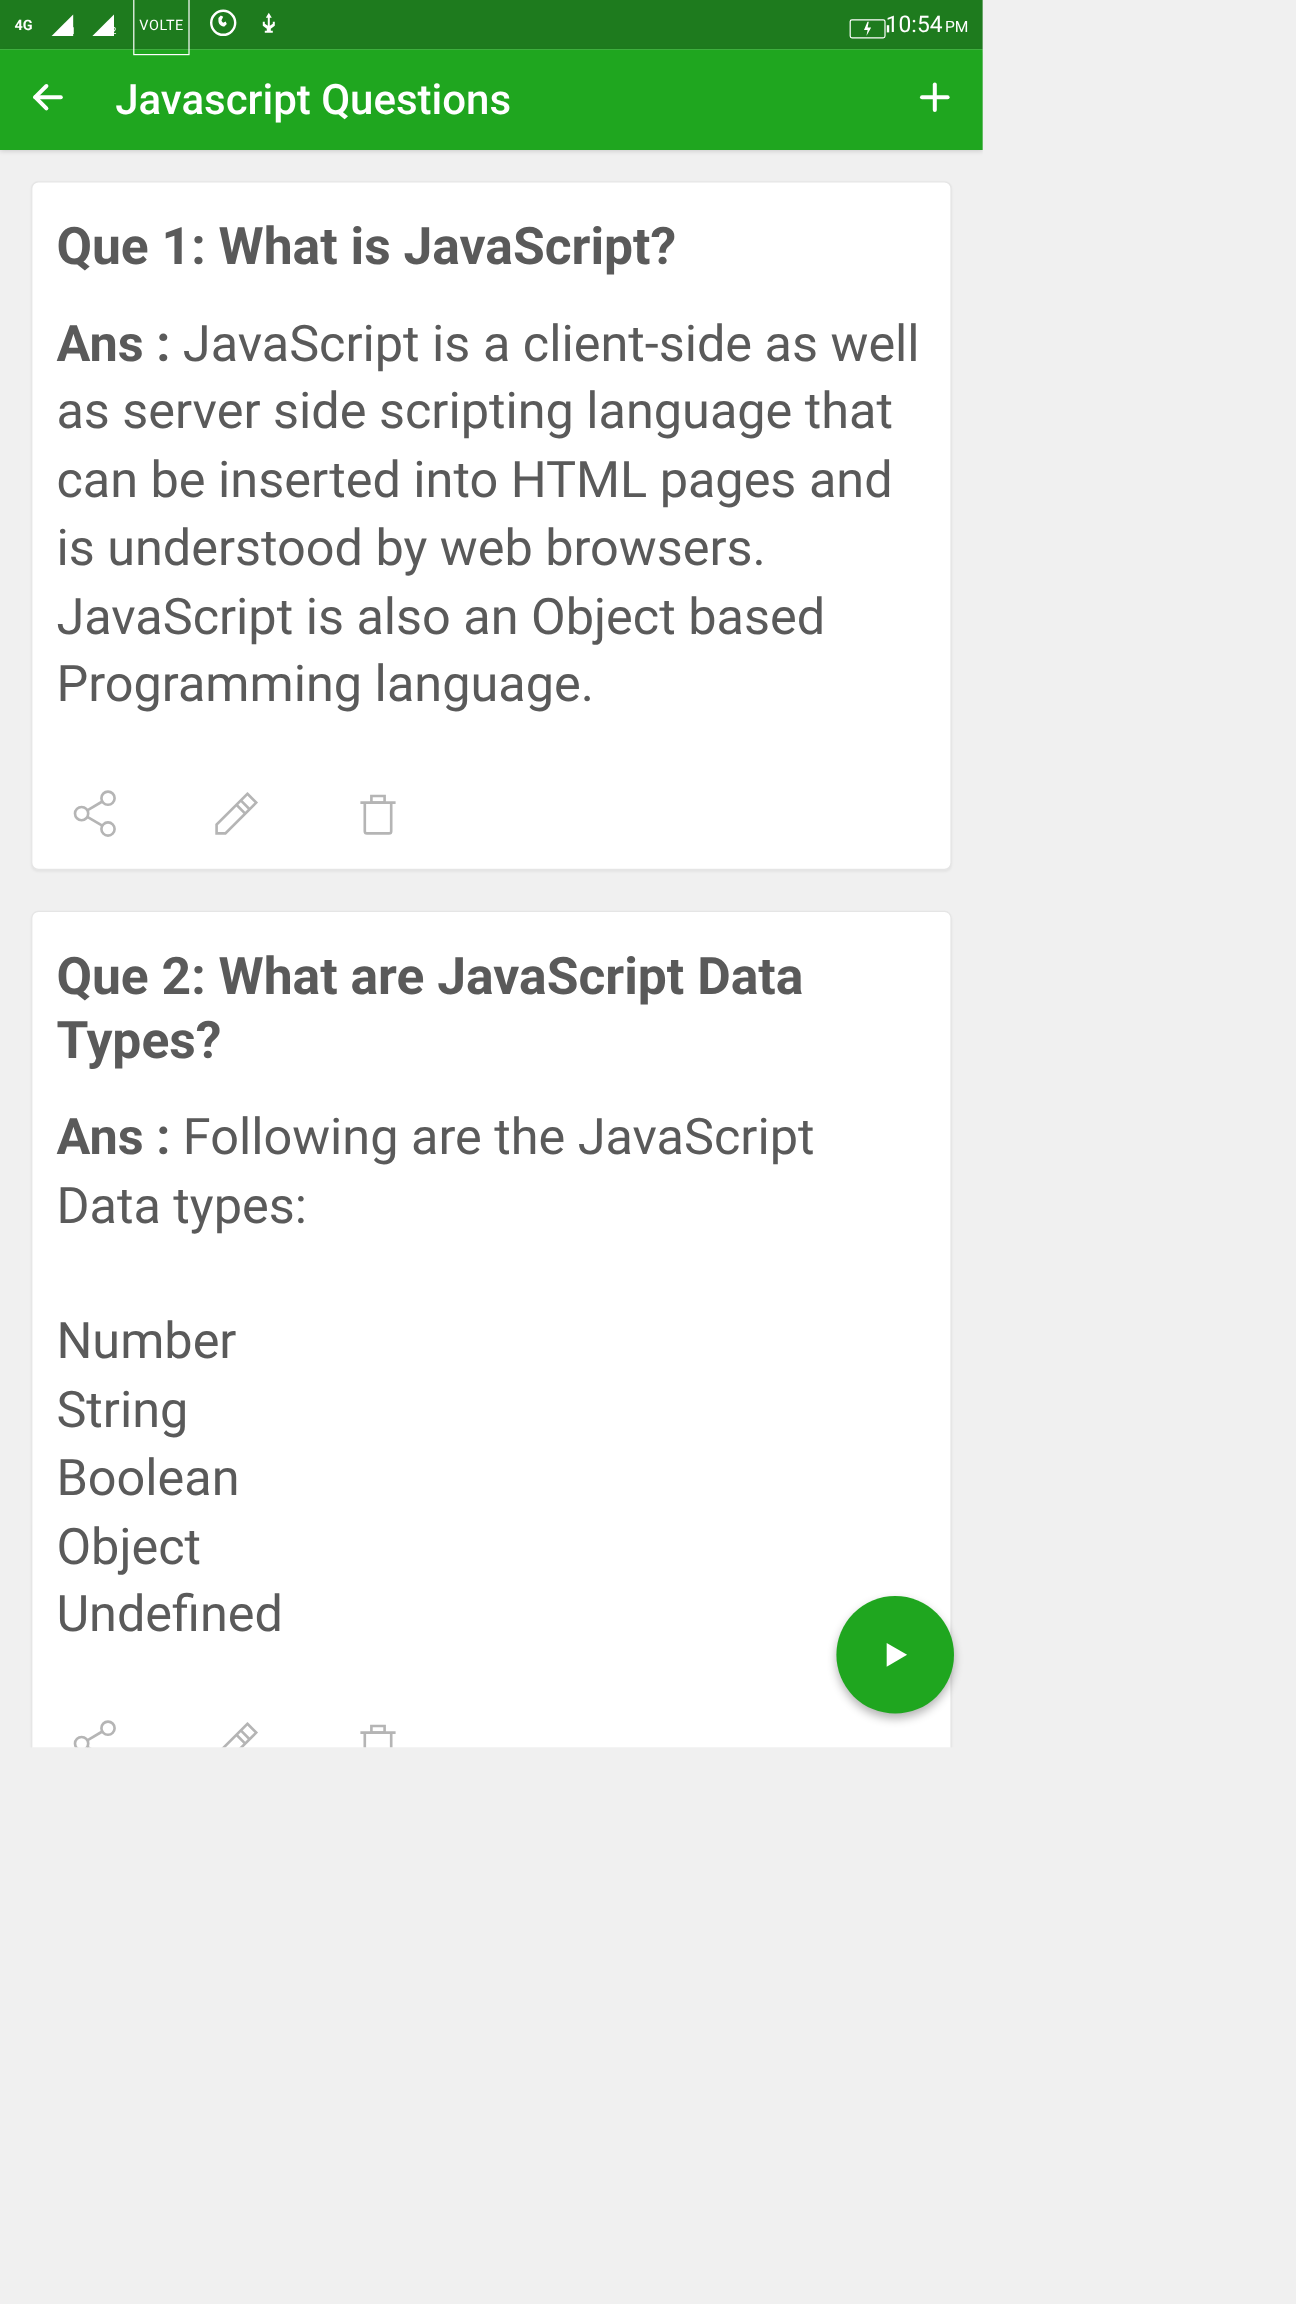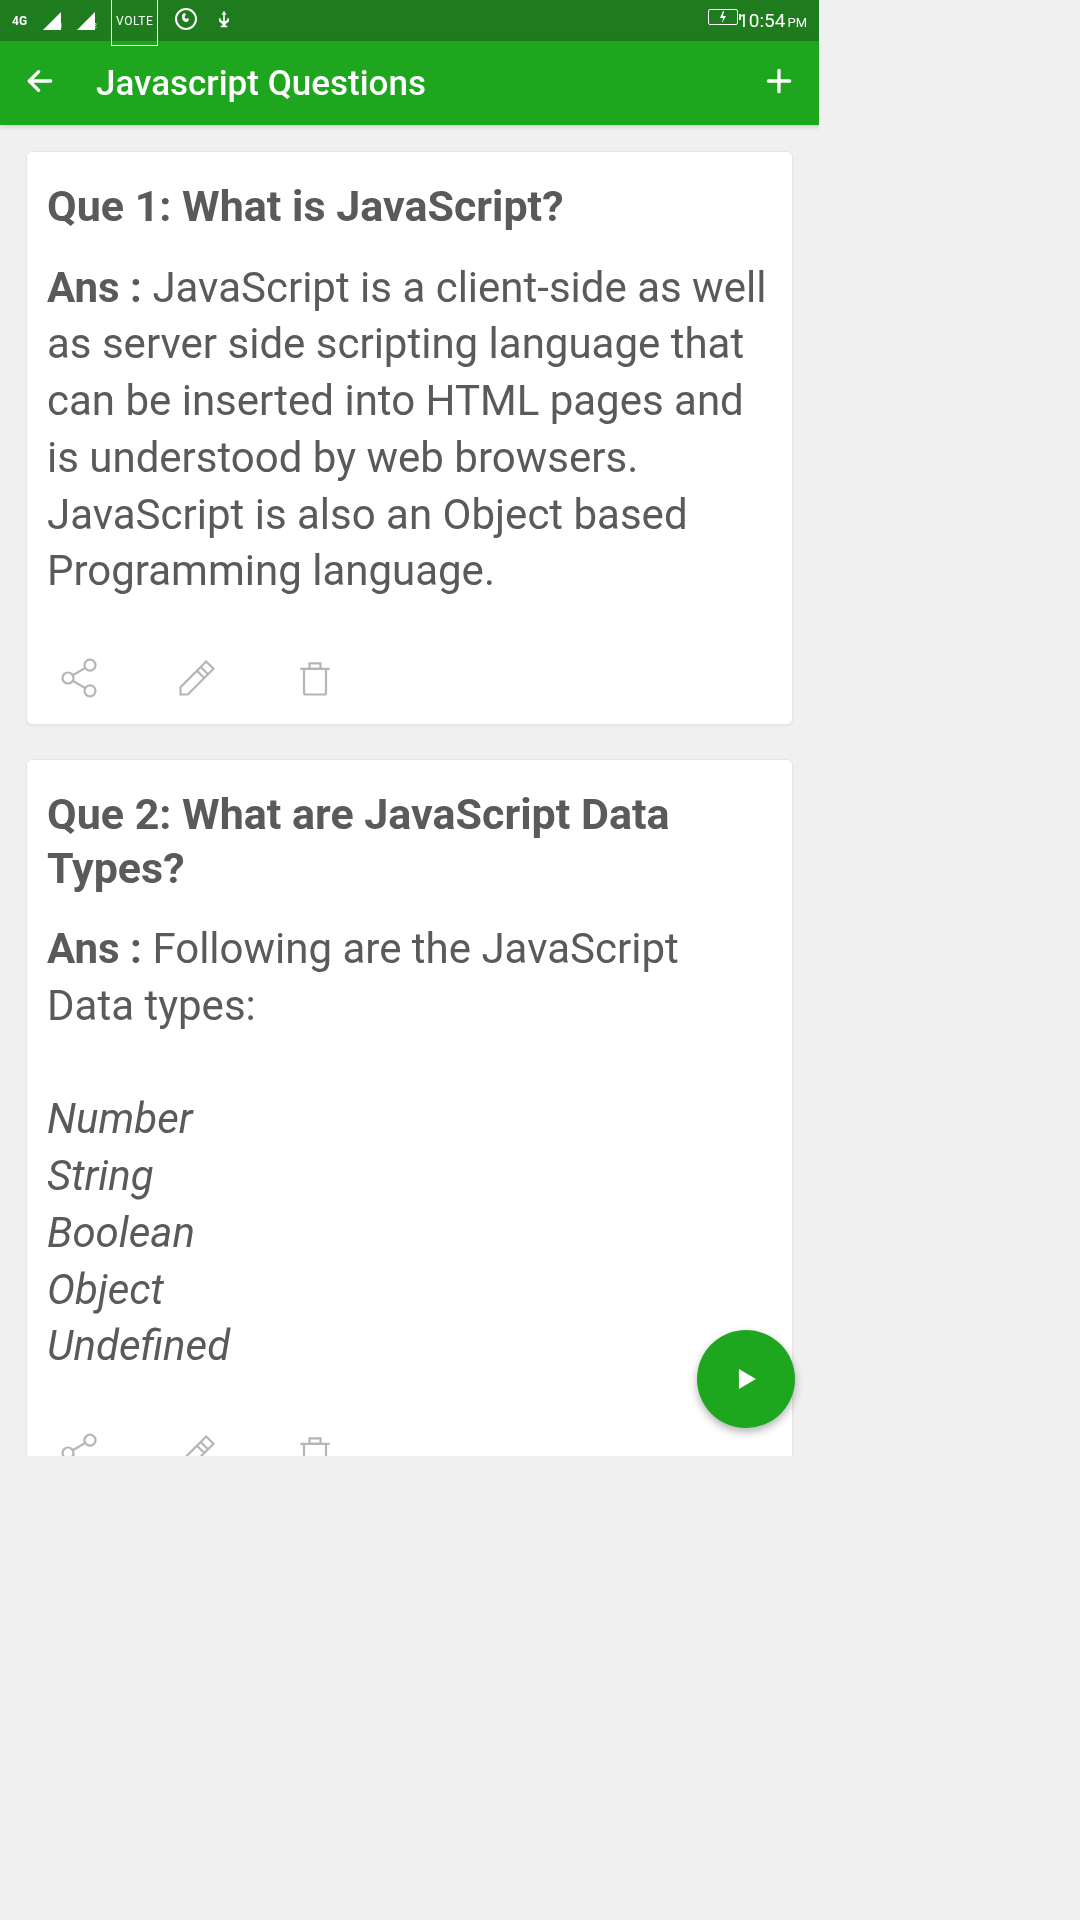--- a/index.html
+++ b/index.html
@@ -14,21 +14,21 @@
     .status-bar {
       height: 41px;
       background: #1e7b1e;
       display: flex;
       align-items: center;
       justify-content: space-between;
       padding: 0 12px;
       color: white;
     }
     .status-left { display: flex; align-items: center; gap: 16px; }
-    .status-right { display: flex; align-items: flex-start; }
+    .status-right { display: flex; align-items: flex-end; }
     .status-4g { font-size: 12px; font-weight: bold; }
     .signal-triangle {
       width: 0; height: 0;
       border-left: 18px solid transparent;
       border-bottom: 18px solid white;
       position: relative;
     }
     .signal-sub { font-size: 8px; position: absolute; bottom: -18px; right: -2px; }
     .volte-badge {
       border: 1.5px solid white; padding: 17px 4px;
@@ -97,21 +97,21 @@
       position: absolute;
       right: 24px;
       bottom: 28px;
       width: 98px; height: 98px;
       border-radius: 50%;
       background: #1fa61f;
       display: flex; align-items: center; justify-content: center;
       box-shadow: 0 4px 8px rgba(0,0,0,0.3);
       cursor: pointer;
     }
-    .list-items div { margin: 0; font-style: italic; }
+    .list-items div { margin: 0; }
   </style>
 </head>
 <body>
 
 <div class="status-bar">
   <div class="status-left">
     <span class="status-4g">4G</span>
     <div class="signal-triangle">
         <span class="signal-sub">1</span>
       </div>

